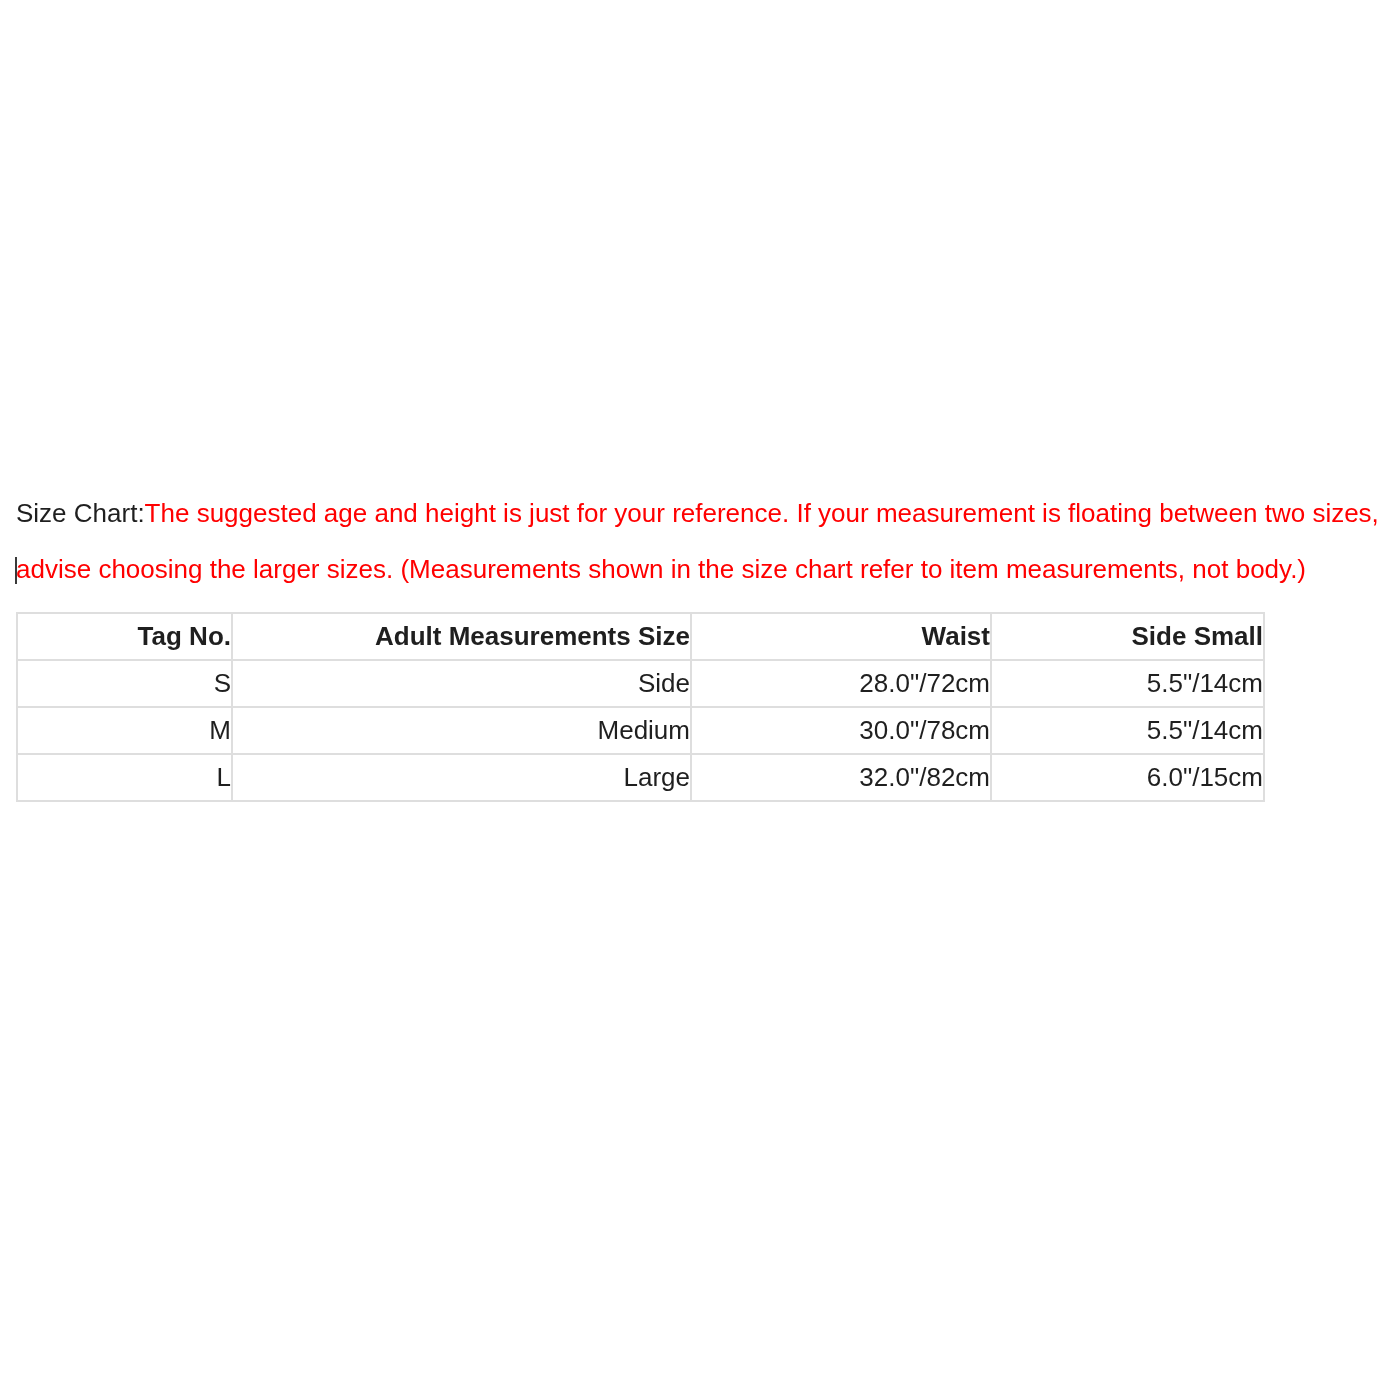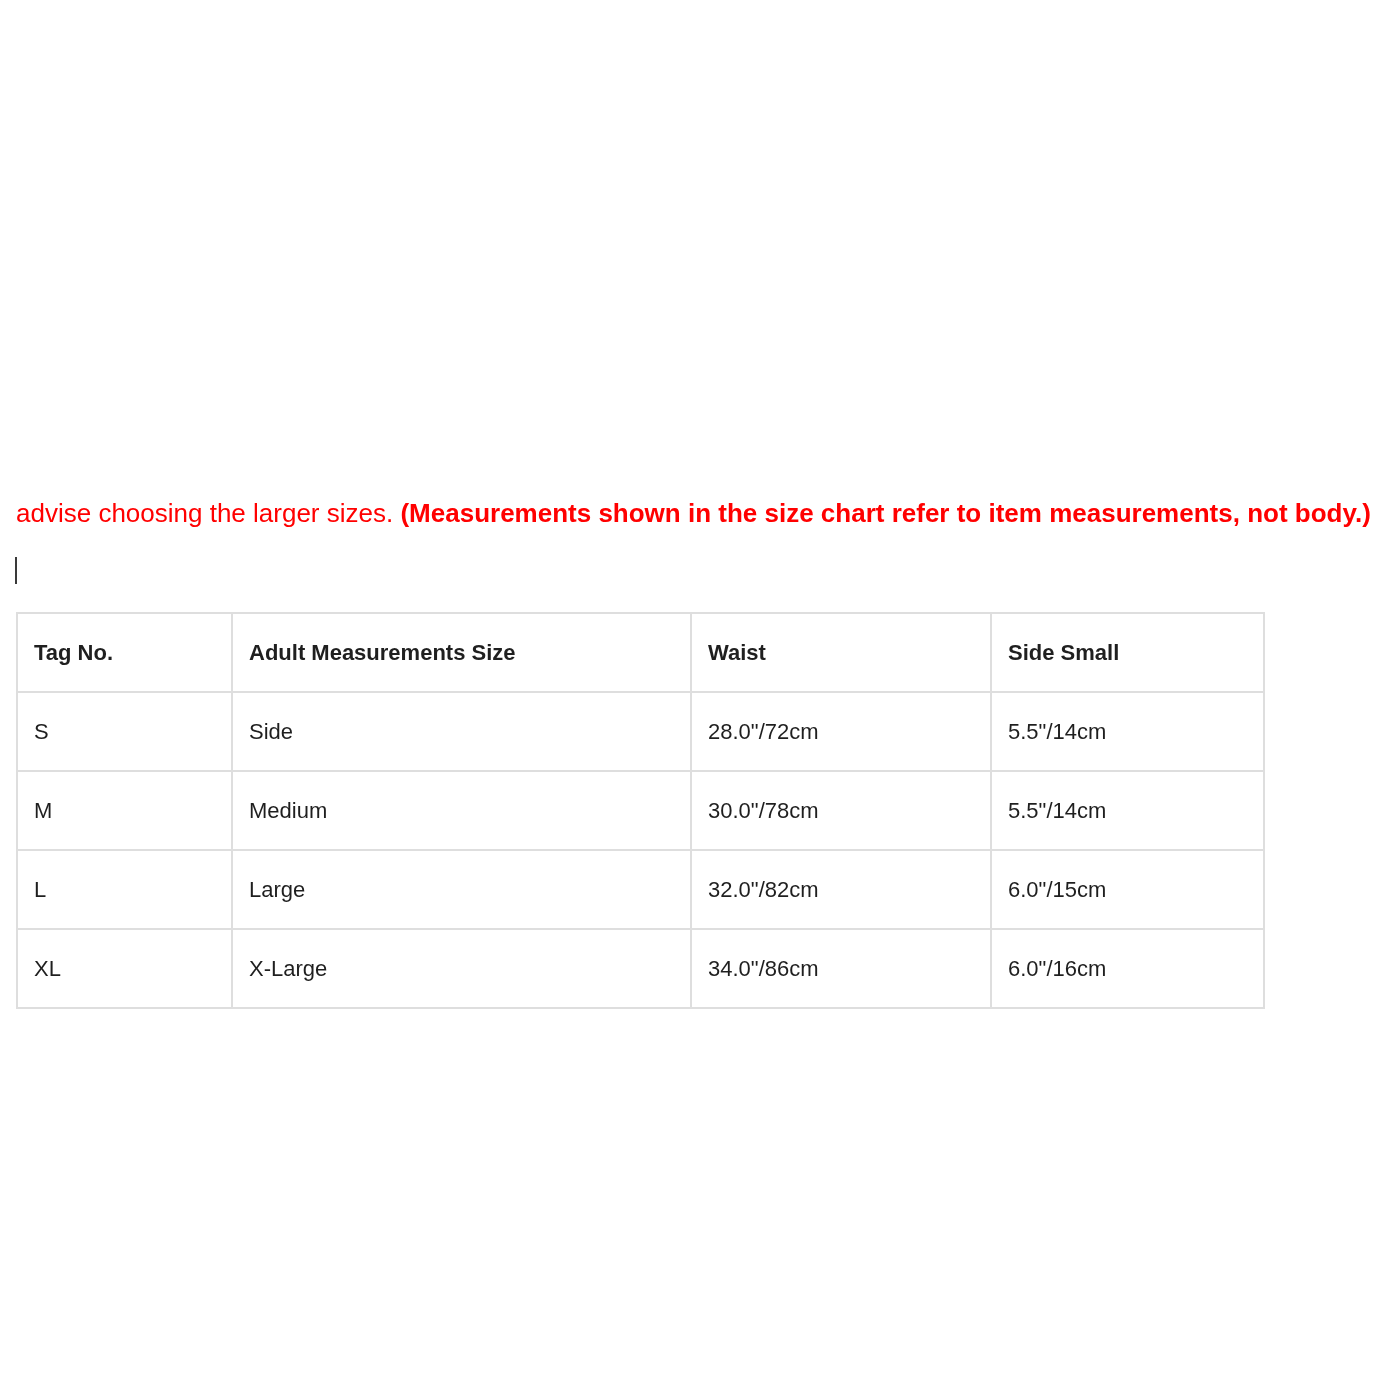--- a/index.html
+++ b/index.html
@@ -18,51 +18,54 @@
   .note{
     position:absolute;
     left:16px;top:485px;
     width:1376px;
     font-size:26px;
     line-height:56px;
     color:var(--text-color);
     white-space:nowrap;
   }
   .note .red{color:var(--accent);}
-  .note .red-bold{color:var(--accent);font-weight:bold;}
+  .note .red-bold{color:var(--accent);font-weight:normal;}
   .caret{
     position:absolute;
     left:15px;top:557px;
     width:2px;height:27px;
     background:#3a3a3a;
   }
   table.size-chart{
     position:absolute;
     left:16px;top:612px;
     border-collapse:collapse;
     table-layout:fixed;
     width:1247px;
   }
   table.size-chart th,
   table.size-chart td{
     border:2px solid var(--border);
     height:45px;
-    text-align:left;
+    text-align:right;
     vertical-align:middle;
-    font-size:22px;
+    font-size:26px;
     color:var(--text-color);
-    padding:16px;
+    padding:0;
     overflow:hidden;
   }
   table.size-chart th{font-weight:bold;}
 </style>
 </head>
 <body style="background: rgb(255, 255, 255);">
 
 <div class="note">
+  <div>
+    <span>Size Chart:</span><span class="red">The suggested age and height is just for your reference. If your measurement is floating between two sizes,</span>
+  </div>
   <div>
     <span class="red">advise choosing the larger sizes. </span><span class="red-bold">(Measurements shown in the size chart refer to item measurements, not body.)</span>
   </div>
 </div>
 
 <div class="caret"></div>
 
 <table class="size-chart">
   <colgroup>
     <col style="width:215px">
@@ -90,20 +93,14 @@
       <td>Medium</td>
       <td>30.0"/78cm</td>
       <td>5.5"/14cm</td>
     </tr>
     <tr>
       <td>L</td>
       <td>Large</td>
       <td>32.0"/82cm</td>
       <td>6.0"/15cm</td>
     </tr>
-    <tr>
-      <td>XL</td>
-      <td>X-Large</td>
-      <td>34.0"/86cm</td>
-      <td>6.0"/16cm</td>
-    </tr>
   </tbody>
 </table>
 
 </body></html>

